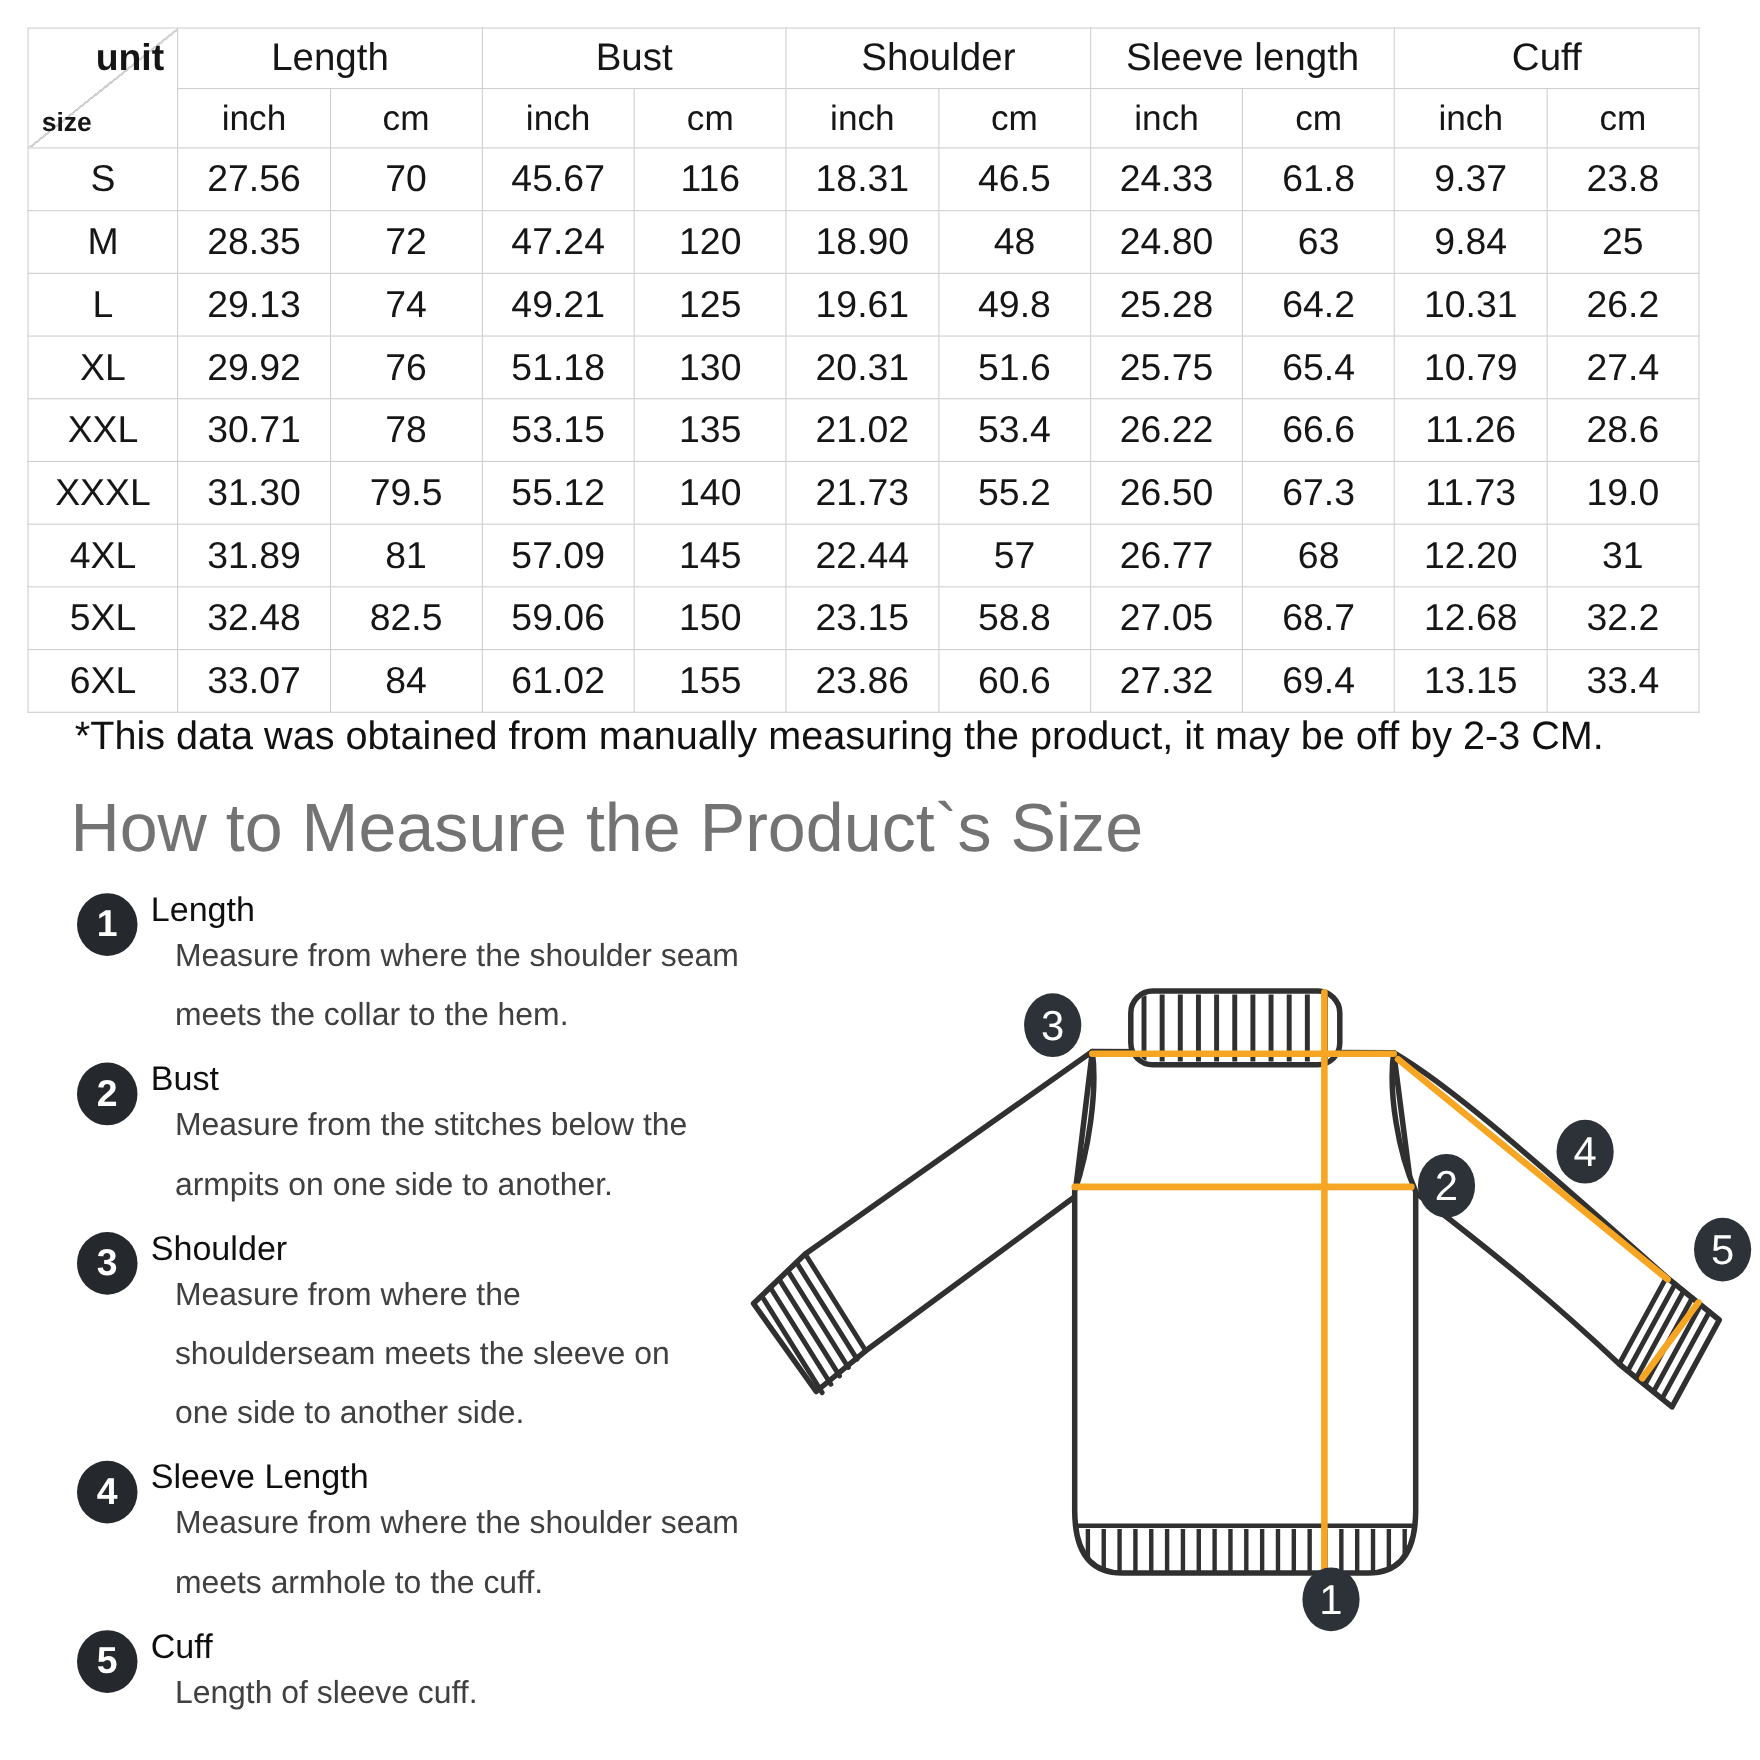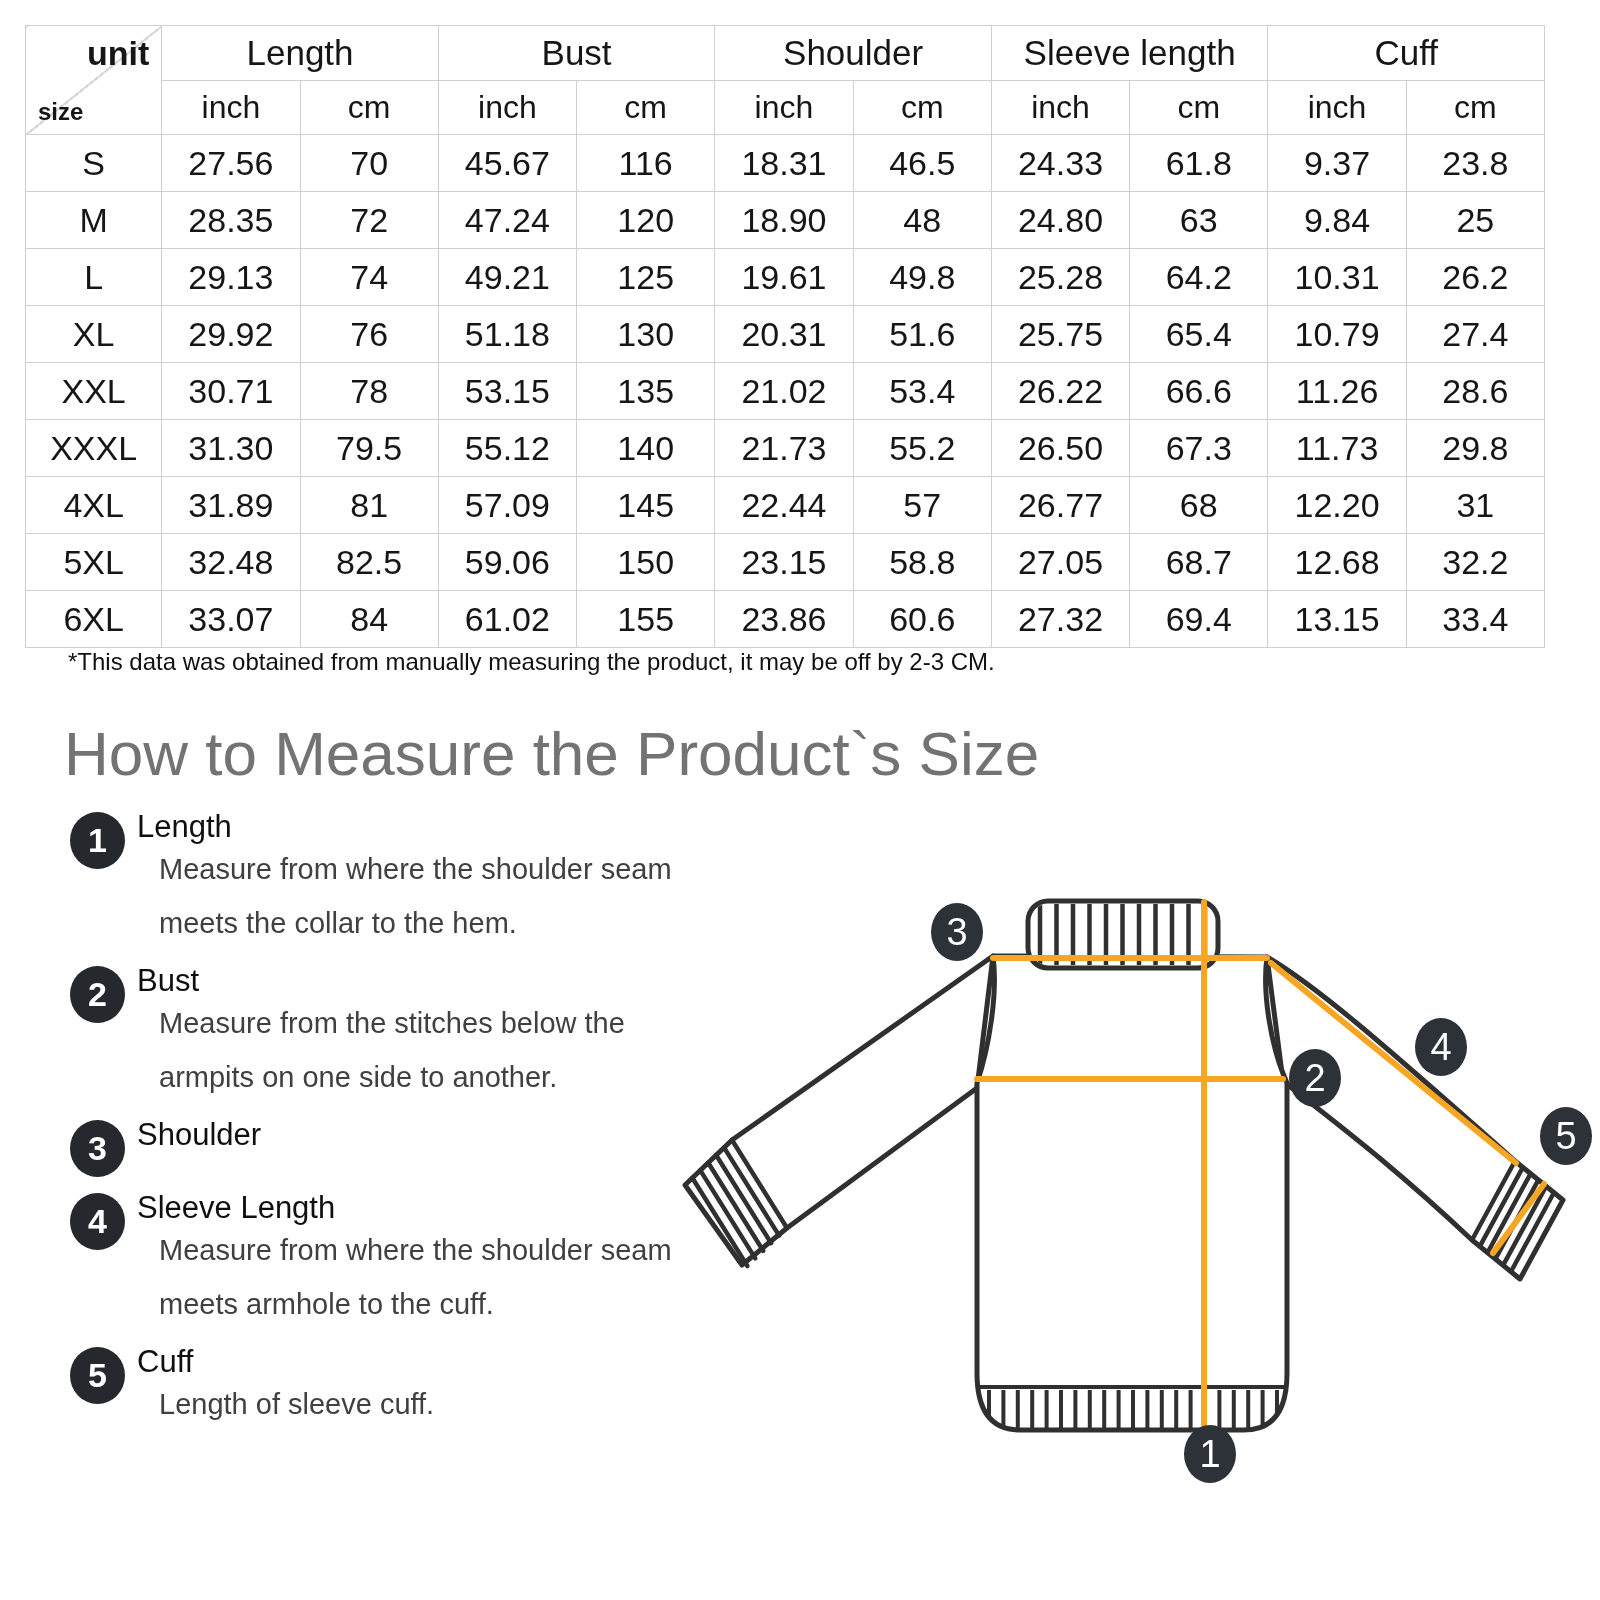--- a/index.html
+++ b/index.html
@@ -18,21 +18,21 @@
   #size-table col.c0{width:136px;}
   #size-table col.cn{width:138px;}
   th.corner{position:relative;
       background:linear-gradient(to bottom right,
         transparent calc(50% - 1px),#cfcfcf calc(50% - 1px),
         #cfcfcf calc(50% + 1px),transparent calc(50% + 1px)) #fff !important;}
   th.corner .unit-lbl{position:absolute;top:8px;right:12px;font-size:34px;font-weight:bold;}
   th.corner .size-lbl{position:absolute;bottom:8px;left:12px;font-size:24px;font-weight:bold;}
 
   
-  #footnote{position:absolute;left:68px;top:648px;font-size:24px;color:#111;}
+  #footnote{position:absolute;left:68px;top:648px;font-size:36px;color:#111;}
   #howto-heading{position:absolute;left:64px;top:718px;font-size:62px;
                  letter-spacing:0px;color:#737373;}
 
   
   #instructions{position:absolute;left:70px;top:808px;width:660px;}
   .instr-item{display:flex;align-items:flex-start;margin-bottom:12px;}
   .instr-badge{flex:0 0 auto;width:55px;height:57px;border-radius:50%;
       background:#25282d;color:#fff;font-size:34px;font-weight:bold;
       display:flex;align-items:center;justify-content:center;margin-top:4px;}
   .instr-text{margin-left:12px;}
@@ -163,21 +163,21 @@
           <th>XXXL</th>
           <td>31.30</td>
           <td>79.5</td>
           <td>55.12</td>
           <td>140</td>
           <td>21.73</td>
           <td>55.2</td>
           <td>26.50</td>
           <td>67.3</td>
           <td>11.73</td>
-          <td>29.8</td>
+          <td>19.0</td>
         </tr>
         <tr>
           <th>4XL</th>
           <td>31.89</td>
           <td>81</td>
           <td>57.09</td>
           <td>145</td>
           <td>22.44</td>
           <td>57</td>
           <td>26.77</td>
@@ -236,20 +236,25 @@
           <div class="instr-lines">
             <div class="instr-line">Measure from the stitches below the</div>
             <div class="instr-line">armpits on one side to another.</div>
           </div>
         </div>
       </div>
       <div class="instr-item">
         <div class="instr-badge">3</div>
         <div class="instr-text">
           <div class="instr-title">Shoulder</div>
+          <div class="instr-lines">
+            <div class="instr-line">Measure from where the</div>
+            <div class="instr-line">shoulderseam meets the sleeve on</div>
+            <div class="instr-line">one side to another side.</div>
+          </div>
         </div>
       </div>
       <div class="instr-item">
         <div class="instr-badge">4</div>
         <div class="instr-text">
           <div class="instr-title">Sleeve Length</div>
           <div class="instr-lines">
             <div class="instr-line">Measure from where the shoulder seam</div>
             <div class="instr-line">meets armhole to the cuff.</div>
           </div>

